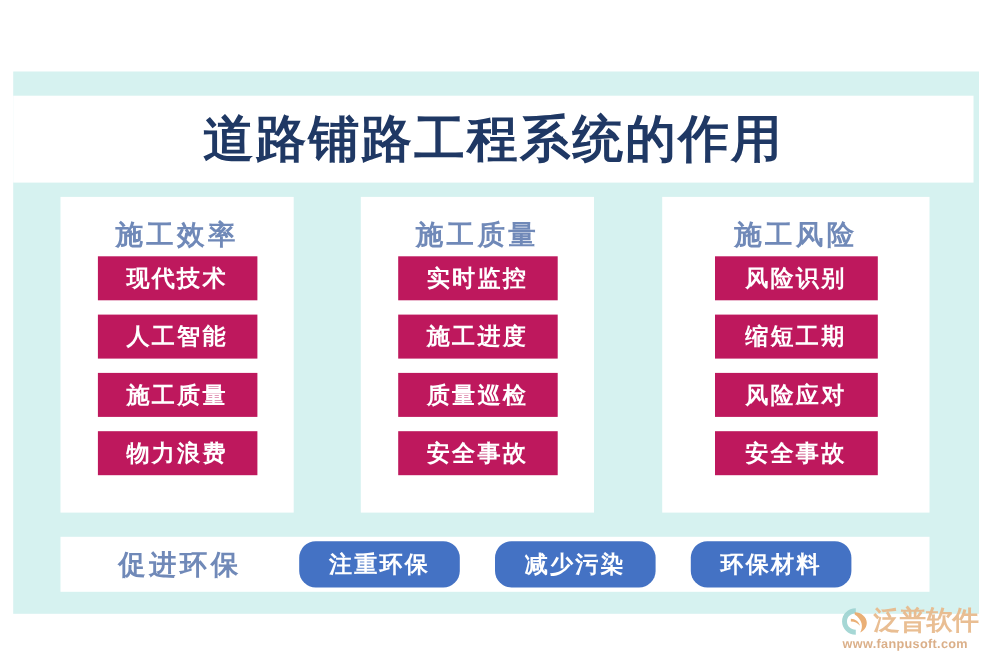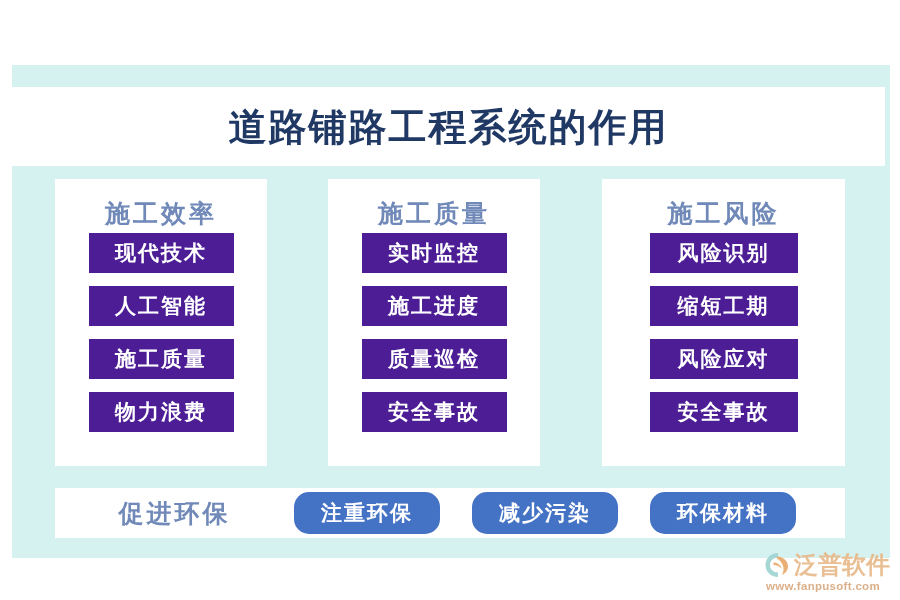--- a/index.html
+++ b/index.html
@@ -32,21 +32,21 @@
     top: 87px;
     width: 873px;
     height: 79px;
     background: #ffffff;
     display: flex;
     align-items: center;
     justify-content: center;
   }
   #title-text {
     color: #1f3864;
-    font-size: 38px;
+    font-size: 46px;
     font-weight: bold;
     letter-spacing: 2px;
     line-height: 1;
     white-space: nowrap;
   }
 
   
   .column-card {
     position: absolute;
     top: 179px;
@@ -65,21 +65,21 @@
     color: #7089b8;
     font-size: 25px;
     font-weight: bold;
     letter-spacing: 3px;
     margin-top: 18px;
     margin-bottom: 3px;
     white-space: nowrap;
   }
 
   .chip {
-    background: #4c1d95;
+    background: #be185d;
     color: #ffffff;
     font-size: 21px;
     font-weight: bold;
     letter-spacing: 2px;
     width: 145px;
     height: 40px;
     margin-bottom: 13px;
     display: flex;
     align-items: center;
     justify-content: center;
@@ -98,21 +98,21 @@
     background: #ffffff;
     display: flex;
     align-items: center;
     box-sizing: border-box;
   }
   #bottom-label {
     color: #7089b8;
     font-size: 25px;
     font-weight: bold;
     letter-spacing: 3px;
-    width: 239px;
+    width: 217px;
     text-align: center;
     white-space: nowrap;
   }
   .bottom-chip {
     background: #4472c4;
     color: #ffffff;
     font-size: 21px;
     font-weight: bold;
     letter-spacing: 2px;
     width: 146px;

